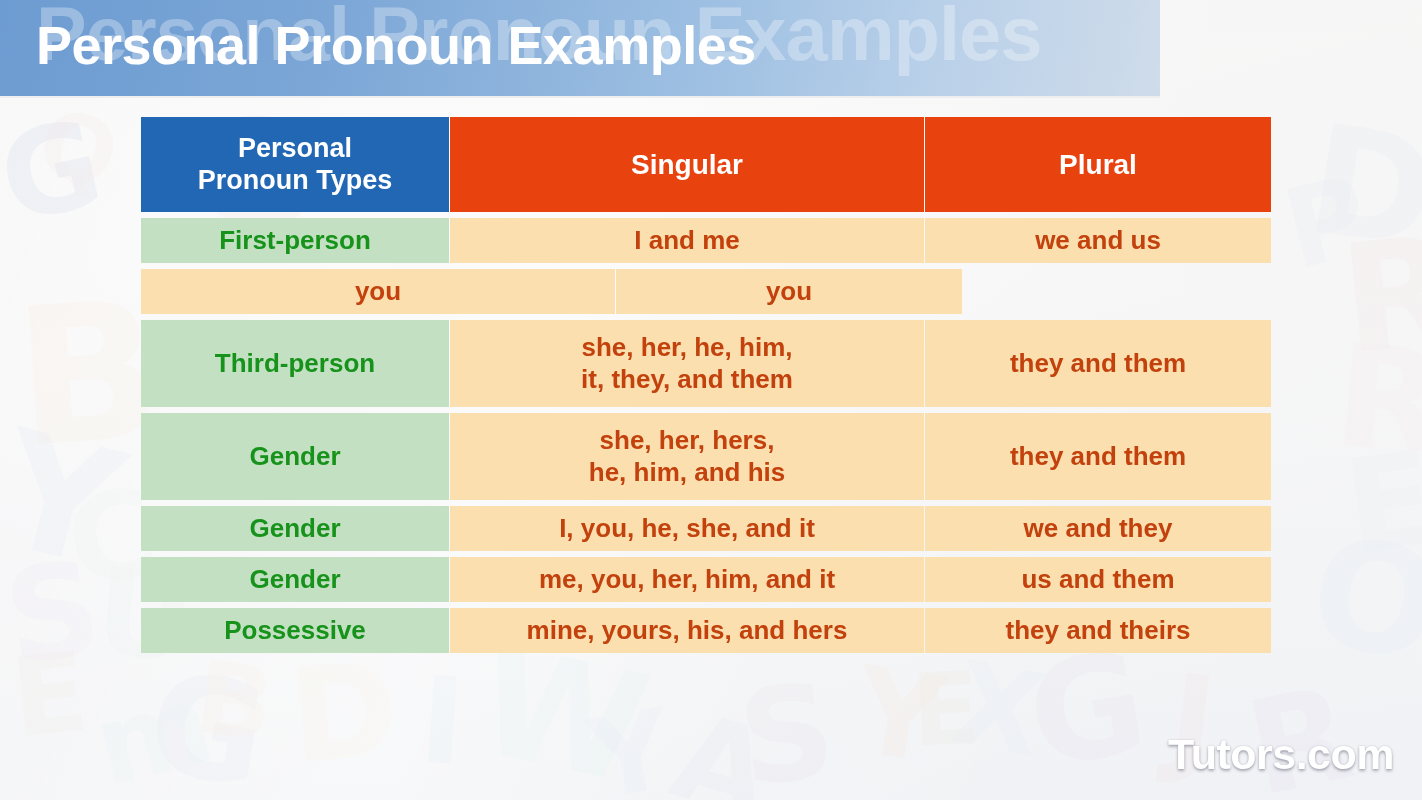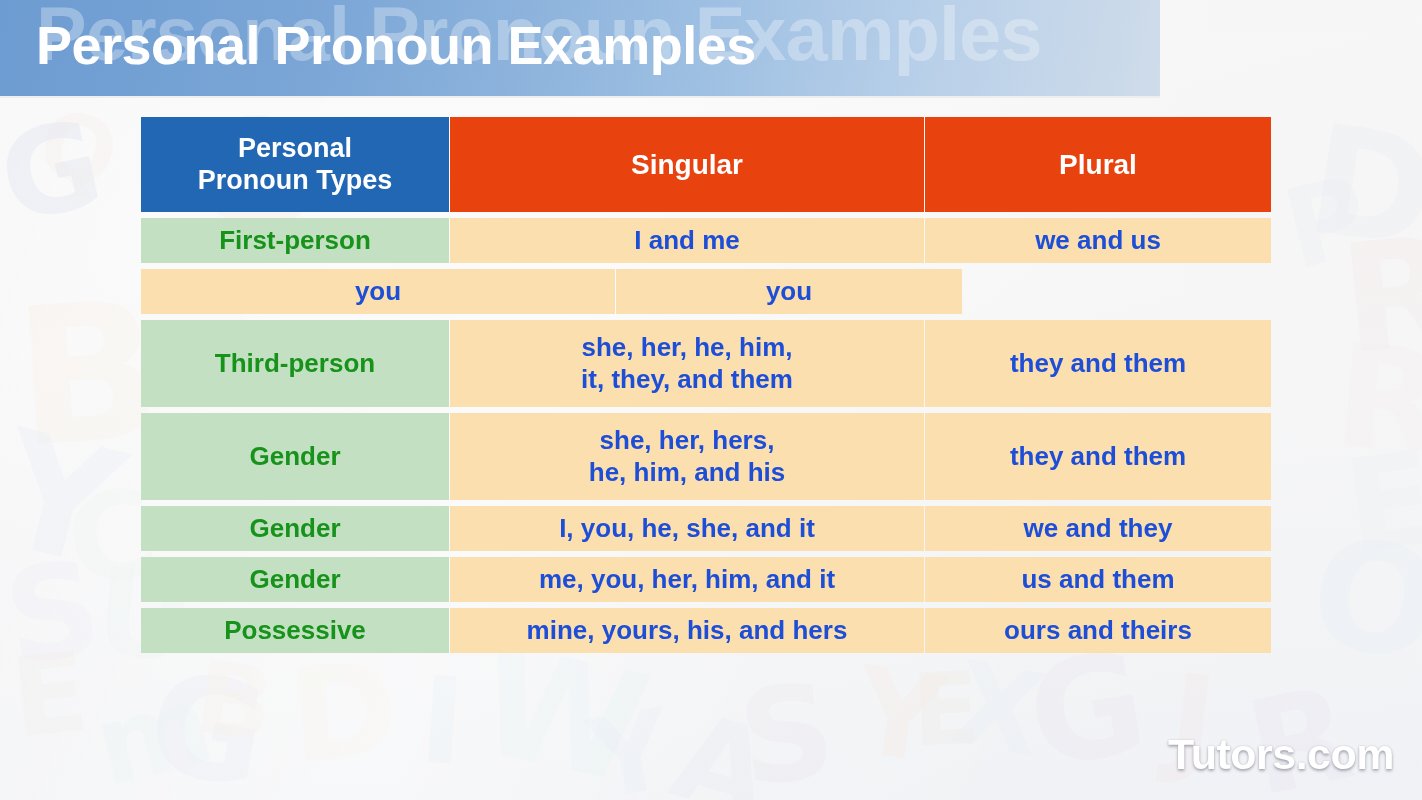--- a/index.html
+++ b/index.html
@@ -132,21 +132,21 @@
 
   
   .b-type {
     background: #c3e1c2;
     color: #17921b;
     font-size: 26px;
     font-weight: 700;
   }
   .b-val {
     background: #fbdfaf;
-    color: #1d4ed8;
+    color: #c2410c;
     font-size: 26px;
     font-weight: 700;
     line-height: 1.22;
   }
 
   .h1 .cell { height: 45px; }
   .h2 .cell { height: 87px; }
 
   
   .logo {
@@ -275,21 +275,21 @@
           </div>
           <div class="cell c-plur b-val">us and them</div>
         </div>
         <div class="prow h1">
           <div class="cell c-type b-type">Possessive</div>
           <div class="cell c-sing b-val">
             <div>
               <div>mine, yours, his, and hers</div>
             </div>
           </div>
-          <div class="cell c-plur b-val">ours and theirs</div>
+          <div class="cell c-plur b-val">they and theirs</div>
         </div>
       </div>
 
   </div>
 
   <div class="logo">Tutors.com</div>
 
 </div>
 
 </body></html>

